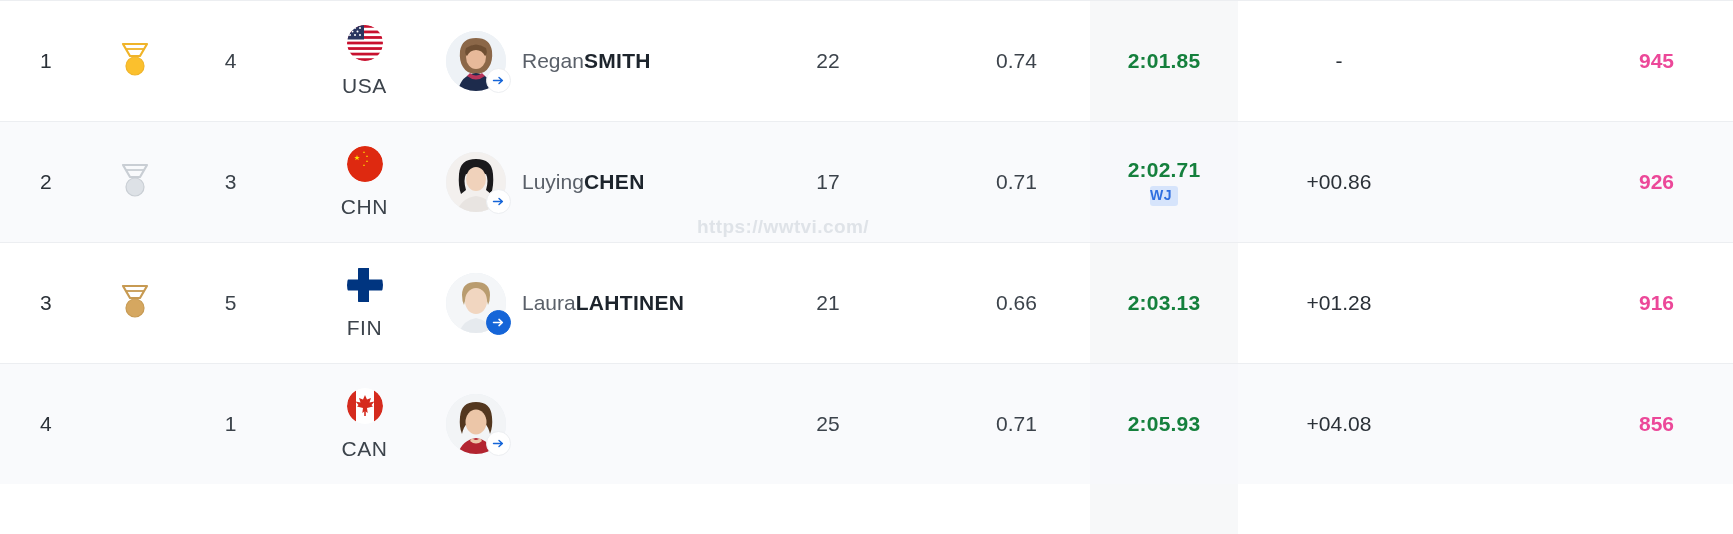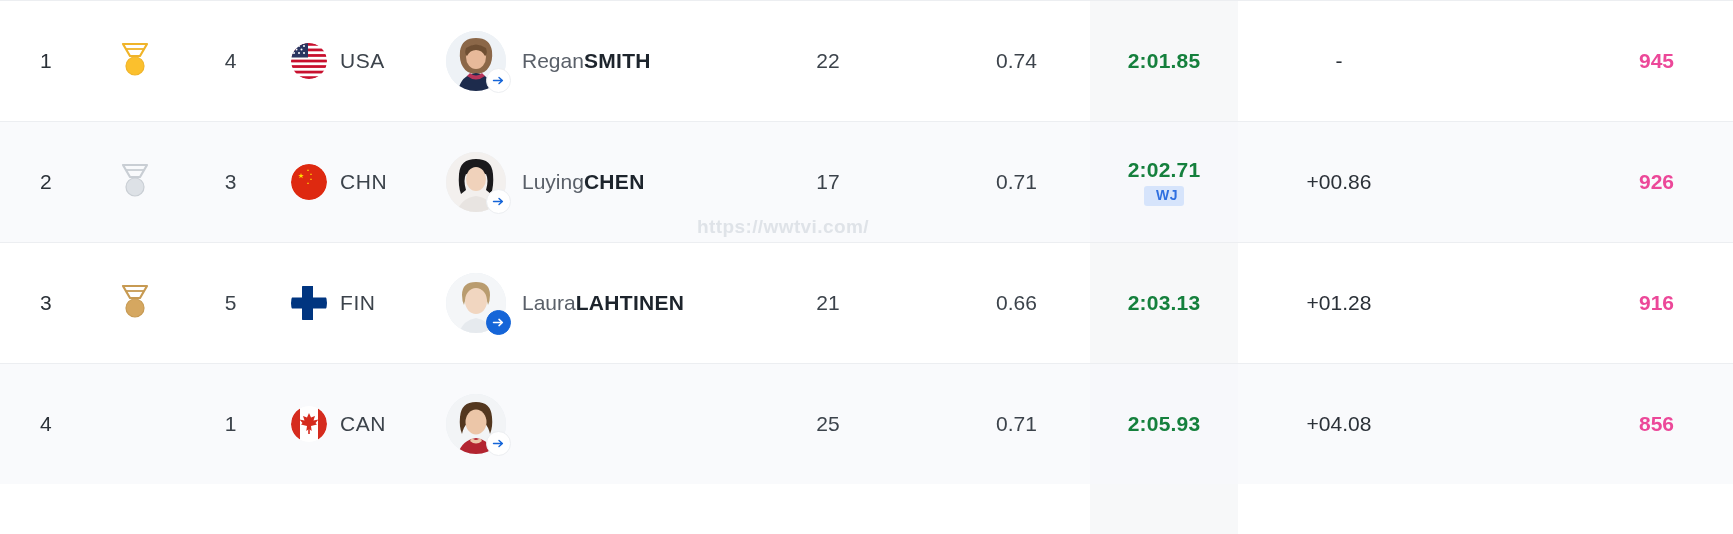--- a/index.html
+++ b/index.html
@@ -40,21 +40,21 @@
     border-top: 1px solid #eceef1;
     z-index: 1;
   }
   .row:first-child { border-top: 1px solid #eceef1; }
   .row.alt { background: rgba(246,248,251,0.72); }
 
   
   .c-rank      { width: 92px;  text-align: center; }
   .c-medal     { width: 86px;  display: flex; justify-content: center; align-items: center; }
   .c-lane      { width: 105px; text-align: center; }
-  .c-nation    { width: 155px; display: flex; align-items: center; justify-content: flex-start; padding-left: 8px; gap: 13px; }
+  .c-nation    { width: 155px; display: flex; align-items: center; justify-content: flex-start; padding-left: 8px; gap: 13px; flex-direction: column; }
   .c-athlete   { width: 275px; display: flex; align-items: center; gap: 16px; padding-left: 8px; }
   .c-age       { width: 230px; text-align: center; }
   .c-react     { width: 147px; text-align: center; }
   .c-time      { width: 148px; text-align: center; }
   .c-diff      { width: 202px; text-align: center; }
   .c-points    { width: 270px; text-align: right; padding-right: 36px; }
 
   .rank-txt {
     font-size: 21px;
     color: #2b3138;
@@ -91,21 +91,21 @@
     font-weight: 700;
   }
   .time-wrap { display: flex; flex-direction: column; align-items: center; gap: 4px; }
   .wj-badge {
     display: inline-block;
     background: #d6e4fb;
     color: #2f6fe0;
     font-size: 14px;
     font-weight: 700;
     letter-spacing: 0.4px;
-    padding: 1px 6px 2px 12px;
+    padding: 1px 6px 2px 0;
     border-radius: 3px;
     line-height: 1.15;
   }
 
   
   .avatar-wrap { position: relative; width: 60px; height: 60px; flex: 0 0 60px; }
   .avatar {
     width: 60px; height: 60px; border-radius: 50%;
     overflow: hidden; background: #e9eef4;
     display: block;

